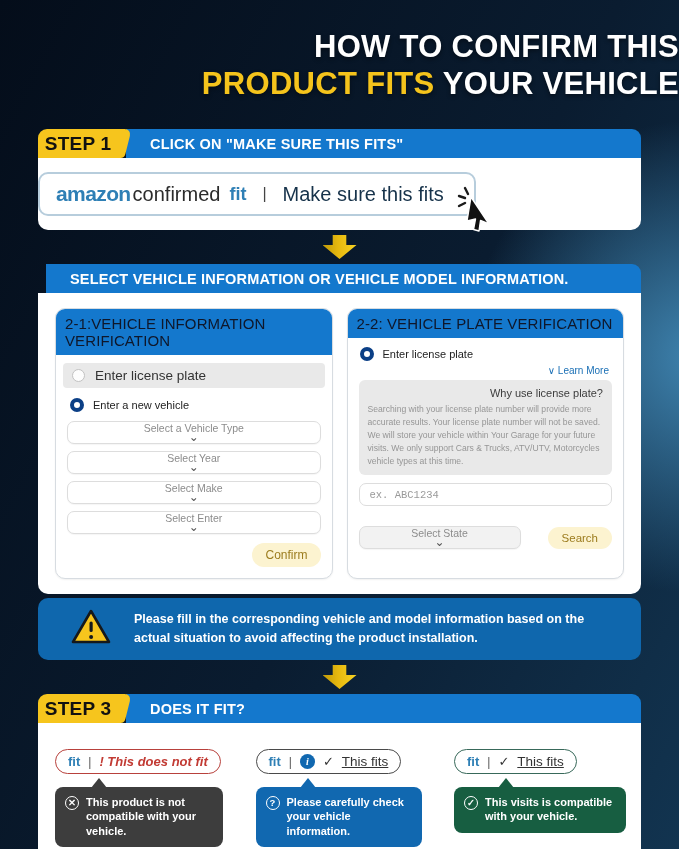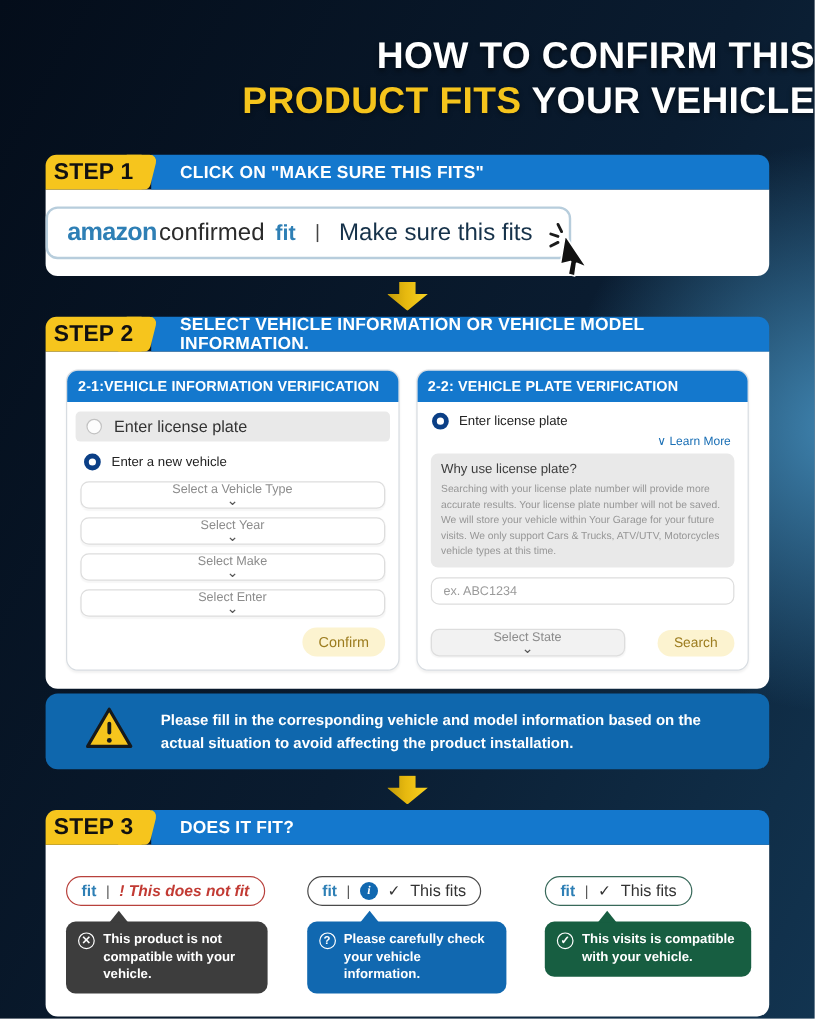--- a/index.html
+++ b/index.html
@@ -37,64 +37,64 @@
   .fw-link { font-size:20px; color:#16324a; }
   .cursor-wrap { position:absolute; right:-24px; bottom:-22px; }
   
   .flow-arrow { width:34px; height:24px; margin:5px auto 5px;
     background:linear-gradient(90deg,#c09a08 0%, #e7b90f 45%, #f8d322 100%);
     clip-path:polygon(30% 0,70% 0,70% 42%,100% 42%,50% 100%,0 42%,30% 42%); }
   
   .s2-body { padding:15px 17px 15px; display:flex; gap:14px; }
   .panel { flex:1; border:1px solid #d7dce1; border-radius:10px; background:#fff;
     display:flex; flex-direction:column; min-height:206px; box-shadow:0 1px 2px rgba(0,0,0,.06); }
-  .panel-header { background:#1478cd; border-radius:9px 9px 0 0; color:#ffffff; font-weight:700;
-    font-size:12px; padding:6px 8px 6px 9px; letter-spacing:.1px; }
+  .panel-header { background:#1478cd; border-radius:9px 9px 0 0; color:#0f172a; font-weight:400;
+    font-size:15px; padding:6px 8px 6px 9px; letter-spacing:.1px; }
   .gray-bar { margin:8px 7px 7px; background:#e9e9e9; border-radius:4px; padding:5px 9px;
     display:flex; align-items:center; gap:10px; font-size:13.5px; color:#333; }
   .radio-off { width:13px; height:13px; border:1.5px solid #c2c2c2; border-radius:50%; background:#fdfdfd; flex-shrink:0; }
   .radio-on { width:14px; height:14px; border:4.5px solid #0b3f86; border-radius:50%; background:#fff; flex-shrink:0; }
   .radio-row { display:flex; align-items:center; gap:9px; font-size:11px; color:#222; }
   .p21-radio2 { margin:3px 14px 9px; }
   .dropdown { margin:0 11px 7px; border:1px solid #ddd; border-radius:7px; height:23px;
     display:flex; align-items:center; justify-content:space-between; padding:0 10px;
     font-size:10.5px; color:#8c8c8c; background:#fff; box-shadow:0 1px 1px rgba(0,0,0,.04);flex-direction:column; }
   .chev { color:#555; font-size:12px; line-height:1; margin-top:-4px; }
   .btn-pill { display:inline-block; background:#fcf3d0; color:#9c7c1e; border:none;
     border-radius:13px; font-size:12px; padding:5px 13px; font-family:inherit; }
   .confirm-row { margin-top:auto; text-align:right; padding:2px 11px 11px; }
   .p22-radio { margin:9px 12px 4px; }
   .learn-row { text-align:right; margin:0 14px 4px; font-size:10px; color:#1a6fb5; }
   .info-box { margin:0 11px 8px; background:#e9e9e9; border-radius:6px; padding:7px 9px 8px; }
-  .info-title { font-size:11px; color:#3c3c3c; margin-bottom:4px; }
+  .info-title { font-size:11px; color:#3c3c3c; margin-bottom:4px;text-align:right; }
   .info-body { font-size:8.6px; color:#969696; line-height:1.5; }
   .plate-input { display:block; margin:0 11px 8px; width:calc(100% - 22px); border:1px solid #ddd;
     border-radius:7px; height:23px; padding:0 10px; font-size:10.5px; color:#666;
-    font-family:Liberation Sans, sans-serif; outline:none; }
+    font-family:Liberation Mono, monospace; outline:none; }
   .plate-input::placeholder { color:#9a9a9a; }
   .state-row { margin:12px 11px 11px; display:flex; gap:27px; align-items:center; }
   .state-dd { flex:1; margin:0; background:#f2f2f2; }
   .search-btn { font-size:11.5px; padding:5px 14px; }
   
   .warning { margin:4px 38px 0; background:#0f67ad; border-radius:10px; padding:10px 14px 10px 32px;
     display:flex; align-items:center; gap:22px; }
   .warning-text { color:#fff; font-weight:700; font-size:12.5px; line-height:1.5; max-width:480px; }
   
   .s3-body { height:143px; padding:26px 15px 0 17px; display:flex; justify-content:space-between; }
   .fit-col { display:flex; flex-direction:column; align-items:flex-start; }
   .pill { display:inline-flex; align-items:center; gap:8px; border-radius:15px; padding:4px 12px;
     background:#fff; border:1.5px solid #888; }
   .pill.red { border-color:#b8413c; }
   .pill.dark { border-color:#4a4a4a; }
   .pill.green { border-color:#38695a; }
   .pill .fit { color:#2e7fb5; font-weight:700; font-size:13px; }
   .pill .sep { color:#555; font-size:12px; }
   .pill .notfit { color:#c23b34; font-style:italic; font-weight:600; font-size:13px; }
   .pill .check { color:#333; font-size:13px; }
-  .pill .fits { color:#333; font-size:13.5px; }
+  .pill .fits { color:#333; font-size:13.5px;text-decoration:underline; }
   .info-dot { width:15px; height:15px; background:#1168b0; color:#fff; border-radius:50%;
     font-size:10px; font-weight:700; font-style:italic; display:flex; align-items:center;
     justify-content:center; font-family:"Liberation Serif", serif; }
   .bubble { margin-top:13px; border-radius:8px; padding:8px 10px 9px; color:#fff; font-weight:700;
     font-size:11px; line-height:1.3; position:relative; display:flex; gap:7px; align-items:flex-start; }
   .bubble::before { content:""; position:absolute; top:-9px; border-left:8px solid transparent;
     border-right:8px solid transparent; border-bottom:10px solid #000; }
   .bubble.dark { background:#3d3d3d; width:168px; }
   .bubble.dark::before { left:36px; border-bottom-color:#3d3d3d; }
   .bubble.blue { background:#1168b0; width:166px; }
@@ -138,21 +138,20 @@
           </svg>
         </span>
       </div>
     </div>
   </div>
 
   <div class="flow-arrow"></div>
 
   <div class="section">
     <div class="step-head">
-      <div class="step-badge">STEP 2</div>
       <div class="step-banner">SELECT VEHICLE INFORMATION OR VEHICLE MODEL INFORMATION.</div>
     </div>
     <div class="step-body s2-body">
 
       <div class="panel">
         <div class="panel-header">2-1:VEHICLE INFORMATION VERIFICATION</div>
         <div class="gray-bar">
           <span class="radio-off"></span>
           <span>Enter license plate</span>
         </div>

